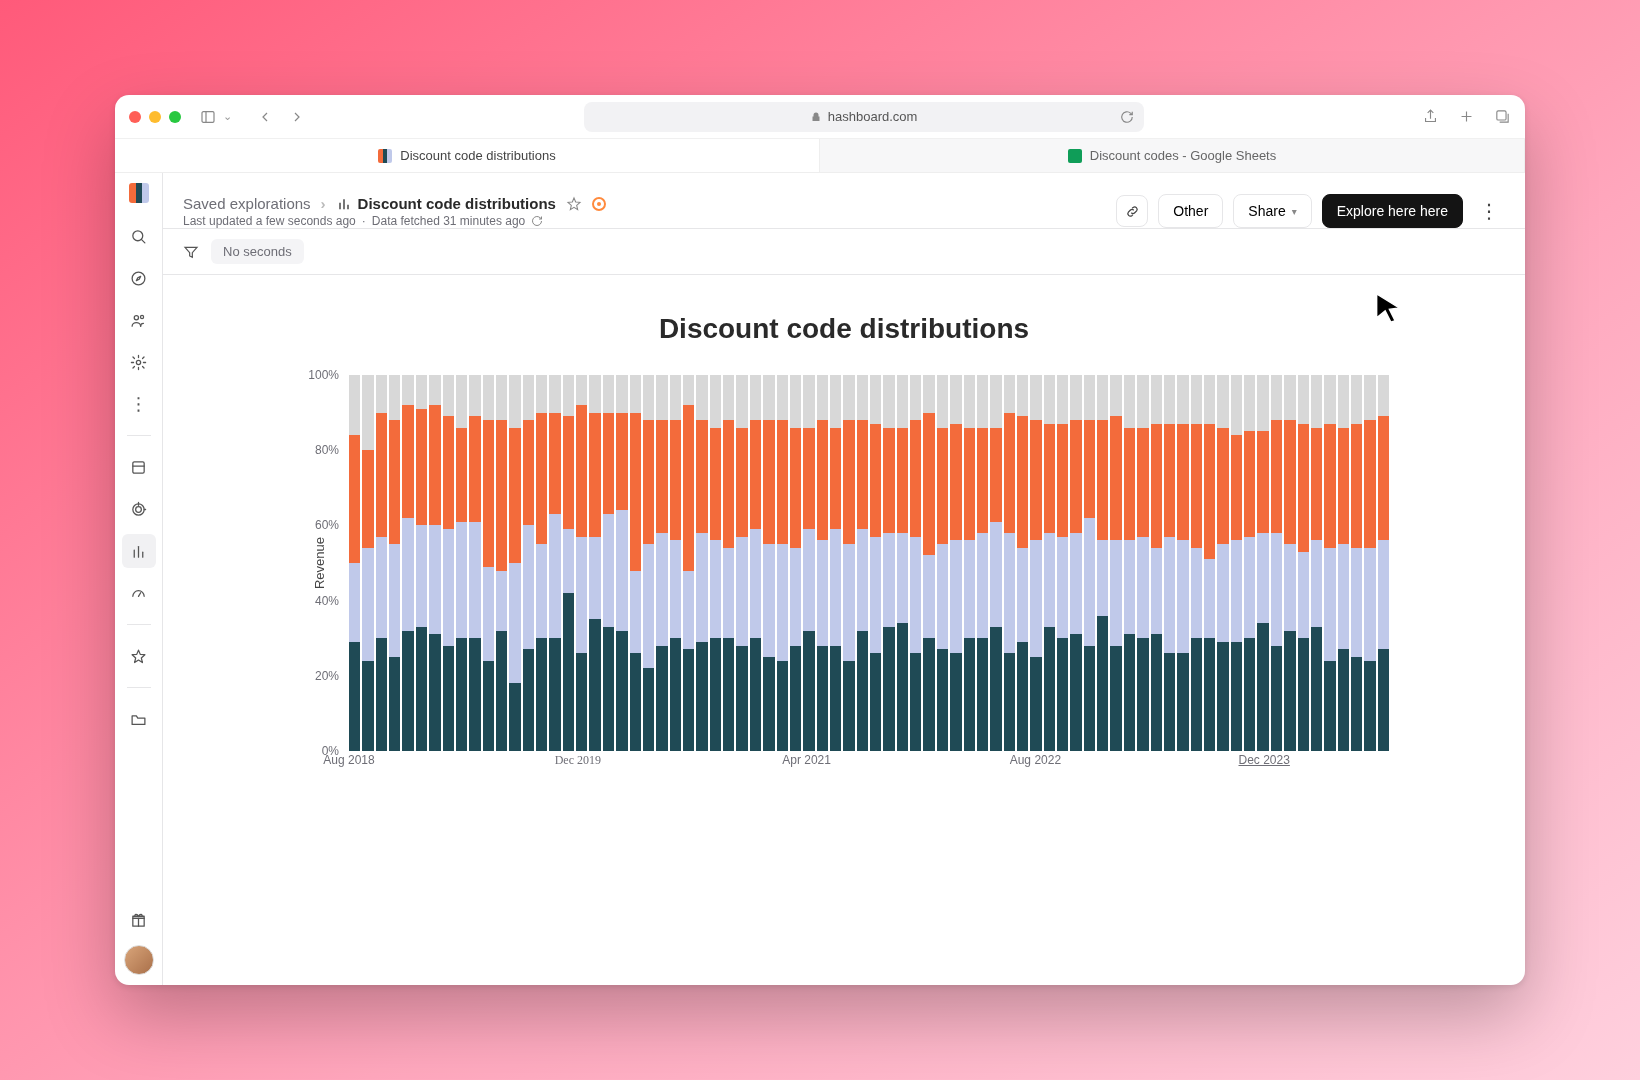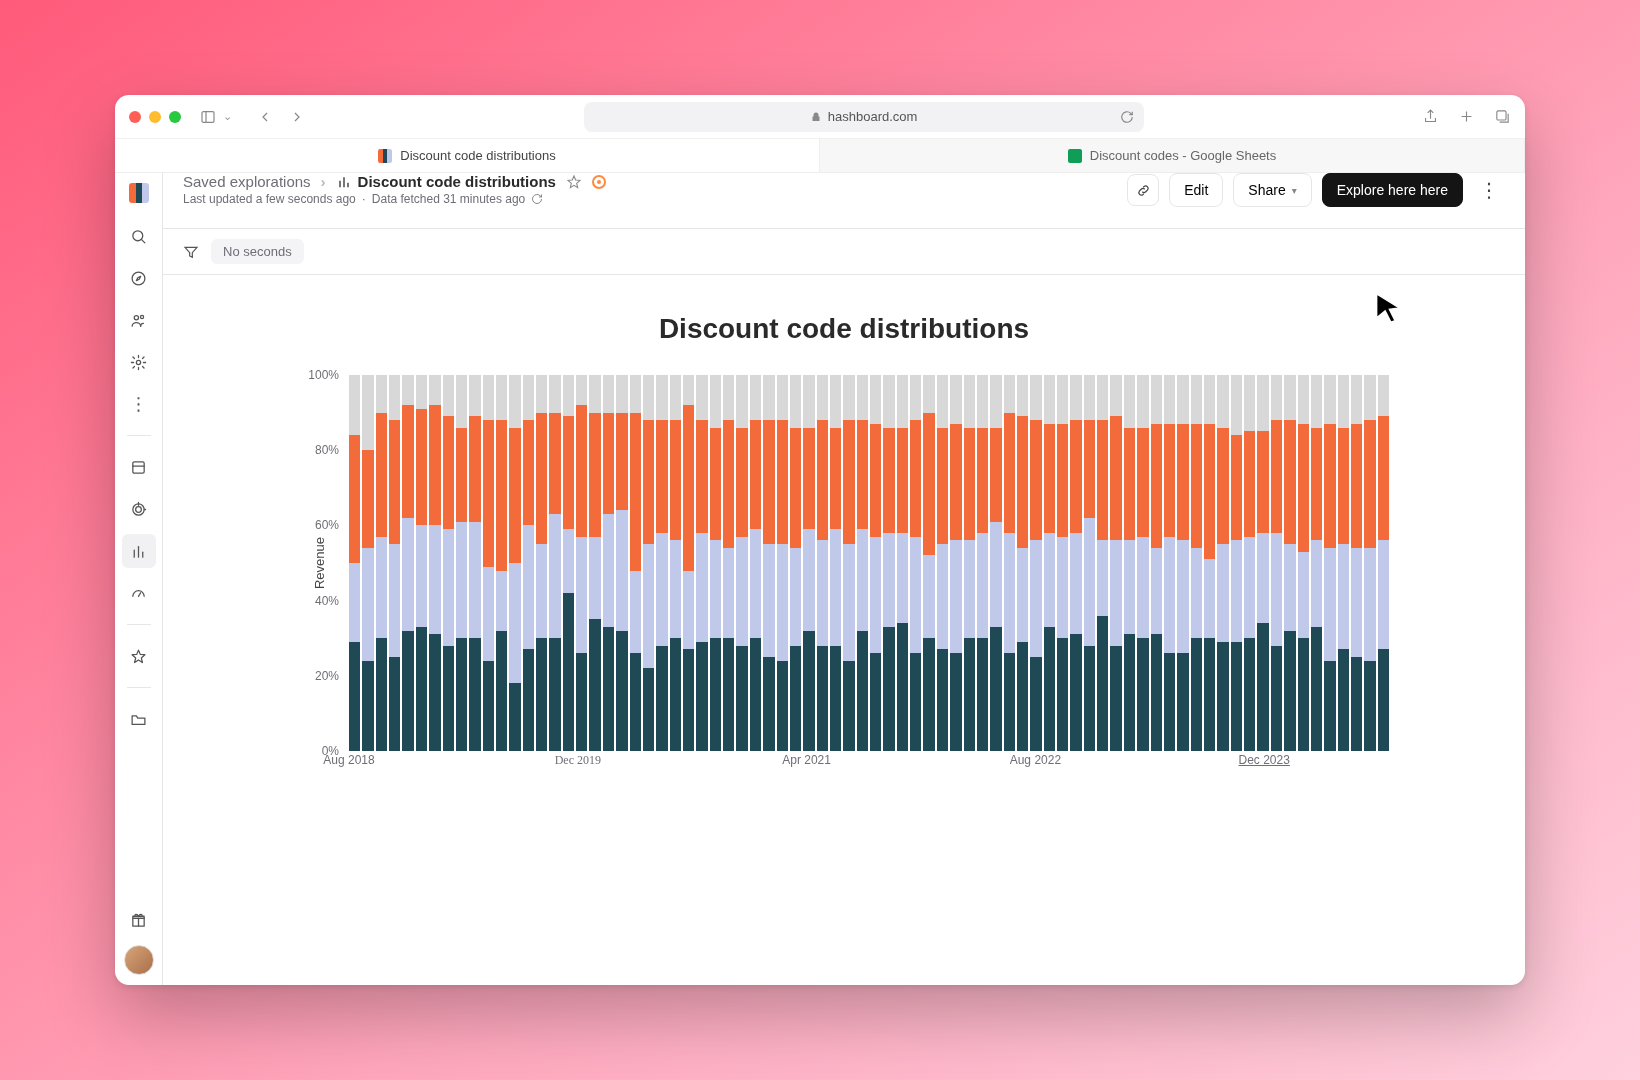--- a/index.html
+++ b/index.html
@@ -100,21 +100,21 @@
   }
   .sb-ic.active{background:#f1f1f3;}
   .sb-ic svg{width:17px;height:17px;stroke:#555;fill:none;stroke-width:1.8;stroke-linecap:round;stroke-linejoin:round;}
   .sb-ic.ellipsis{font-size:18px;line-height:0;}
   .sb-sep{width:24px;height:1px;background:var(--border);margin:6px 0;}
   .sb-spacer{flex:1;}
   .avatar{width:30px;height:30px;border-radius:50%;background:linear-gradient(135deg,#d9a57a,#a96f49);border:1px solid #ddd;}
 
   .app-main{flex:1;display:flex;flex-direction:column;min-width:0;}
   .app-header{
-    height:56px;display:flex;align-items:flex-start;padding:0 20px;
+    height:56px;display:flex;align-items:flex-end;padding:0 20px;
     border-bottom:1px solid var(--border);
   }
   .crumbs{display:flex;flex-direction:column;gap:2px;}
   .crumb-row{display:flex;align-items:center;gap:10px;font-size:15px;font-weight:600;}
   .crumb-root{color:var(--muted);font-weight:500;}
   .crumb-sep{color:#bbb;}
   .crumb-title{display:flex;align-items:center;gap:6px;}
   .crumb-title .ic{width:16px;height:16px;stroke:#333;fill:none;stroke-width:2;}
   .star{width:16px;height:16px;stroke:#888;fill:none;stroke-width:1.6;}
   .live-dot{width:14px;height:14px;border:2px solid #ff8a3d;border-radius:50%;position:relative;}
@@ -347,21 +347,21 @@
         </div>
         <div class="hdr-spacer"></div>
         <div class="hdr-actions">
           <div class="link-ic">
               <svg viewBox="0 0 24 24">
                 <path d="M10 14a4 4 0 0 0 5.6 0l3-3a4 4 0 0 0-5.6-5.6l-1.5 1.5"></path>
                 <path d="M14 10a4 4 0 0 0-5.6 0l-3 3a4 4 0 0 0 5.6 5.6l1.5-1.5"></path>
               </svg>
             </div>
           <button class="btn">
-              <span>Edit</span>
+              <span>Other</span>
             </button>
           <button class="btn">
               <span>Share</span>
               <span class="drop">▾</span>
             </button>
           <button class="btn dark">
               <span>Explore here here</span>
             </button>
           <div class="dots-btn">⋮</div>
         </div>

